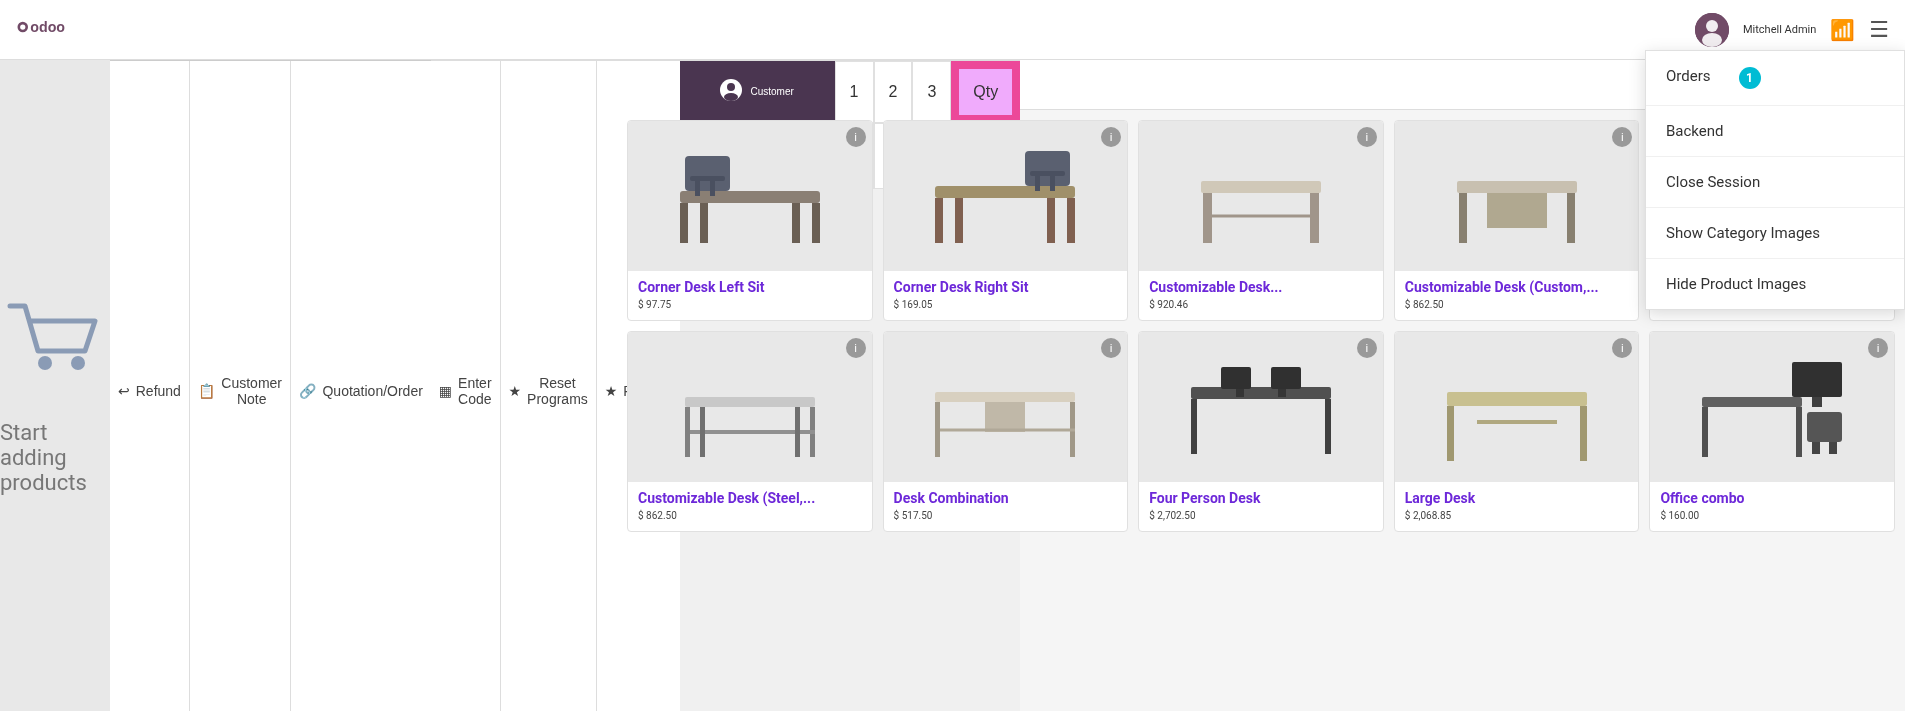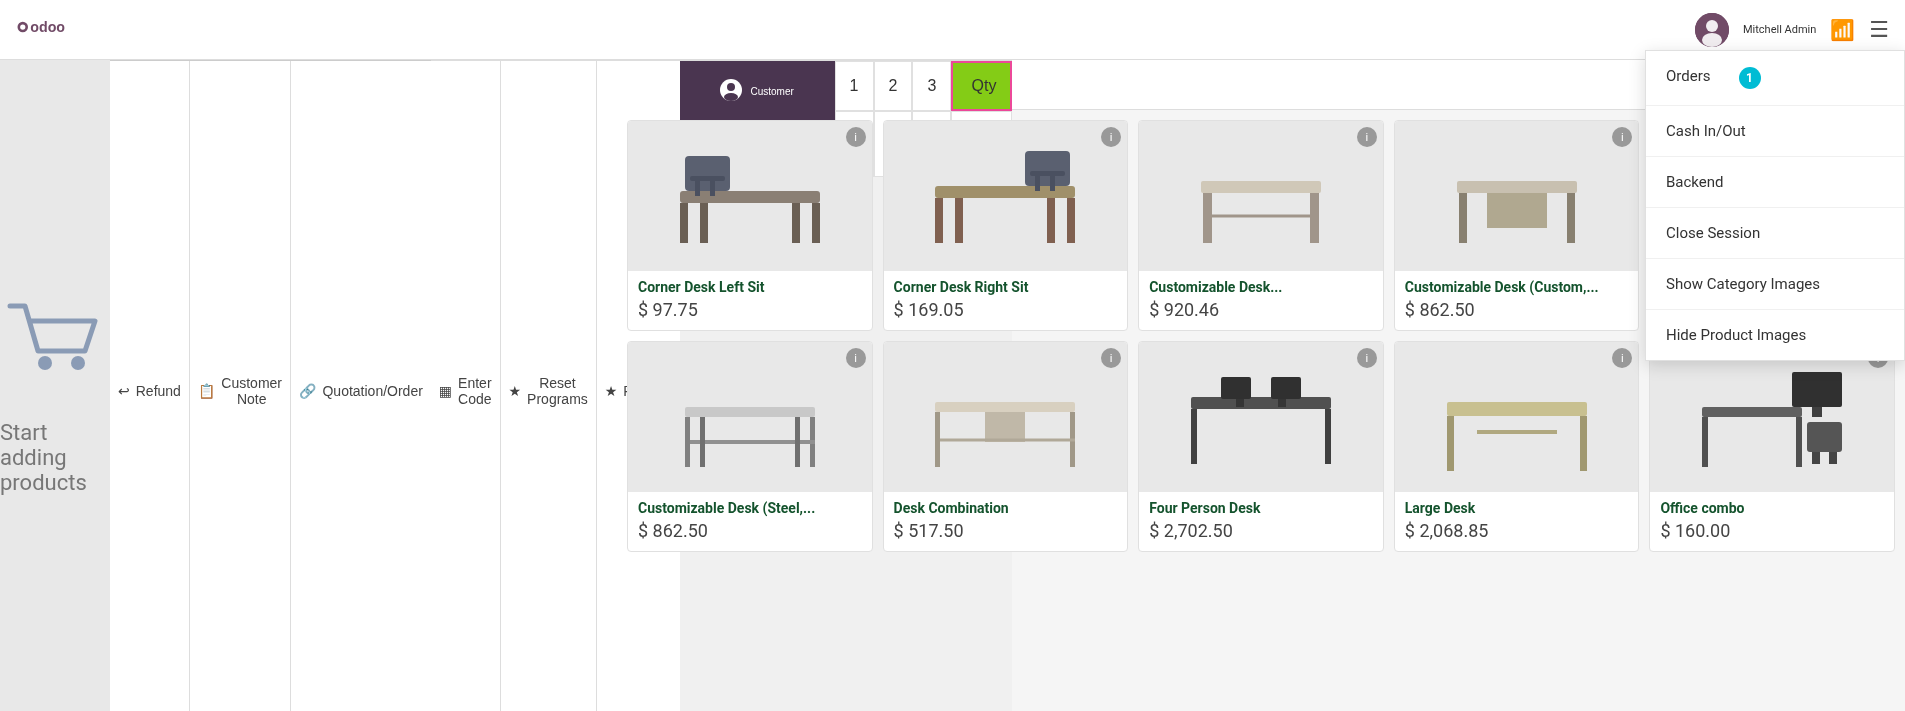--- a/index.html
+++ b/index.html
@@ -109,21 +109,21 @@
     }
     .num-btn {
       padding: 14px;
       background: #fff;
       border: 1px solid #e0e0e0;
       font-size: 16px;
       cursor: pointer;
       text-align: center;
       color: #333;
     }
-    .num-btn.active { background: #84cc16; border: 2px solid #ec4899; text-align: right; }
+    .num-btn.active { background: #f0abfc; border: 8px solid #ec4899; }
 
     
     .right-panel {
       flex: 1;
       display: flex;
       flex-direction: column;
       background: #f5f5f5;
     }
     .breadcrumb-bar {
       height: 50px;
@@ -176,22 +176,22 @@
       display: flex;
       align-items: center;
       justify-content: center;
       color: #fff;
       font-size: 11px;
       cursor: pointer;
     }
     .product-details {
       padding: 8px 10px 10px;
     }
-    .product-name { font-size: 14px; font-weight: bold; color: #14532d; margin-bottom: 4px; }
-    .product-price { font-size: 18px; color: #444; }
+    .product-name { font-size: 14px; font-weight: bold; color: #6d28d9; margin-bottom: 4px; }
+    .product-price { font-size: 10px; color: #444; }
 
     
     .dropdown-menu {
       position: absolute;
       top: 50px;
       right: 0;
       width: 260px;
       background: #fff;
       border: 1px solid #e0e0e0;
       box-shadow: 0 4px 16px rgba(0,0,0,0.15);
@@ -517,23 +517,20 @@
 
     </div>
   </div>
 
   <div class="dropdown-menu">
     <div class="dropdown-item">
       <span>Orders</span>
       <span class="badge">1</span>
     </div>
     <div class="dropdown-item">
-      <span>Cash In/Out</span>
-    </div>
-    <div class="dropdown-item">
       <span>Backend</span>
     </div>
     <div class="dropdown-item">
       <span>Close Session</span>
     </div>
     <div class="dropdown-item">
       <span>Show Category Images</span>
     </div>
     <div class="dropdown-item">
       <span>Hide Product Images</span>

